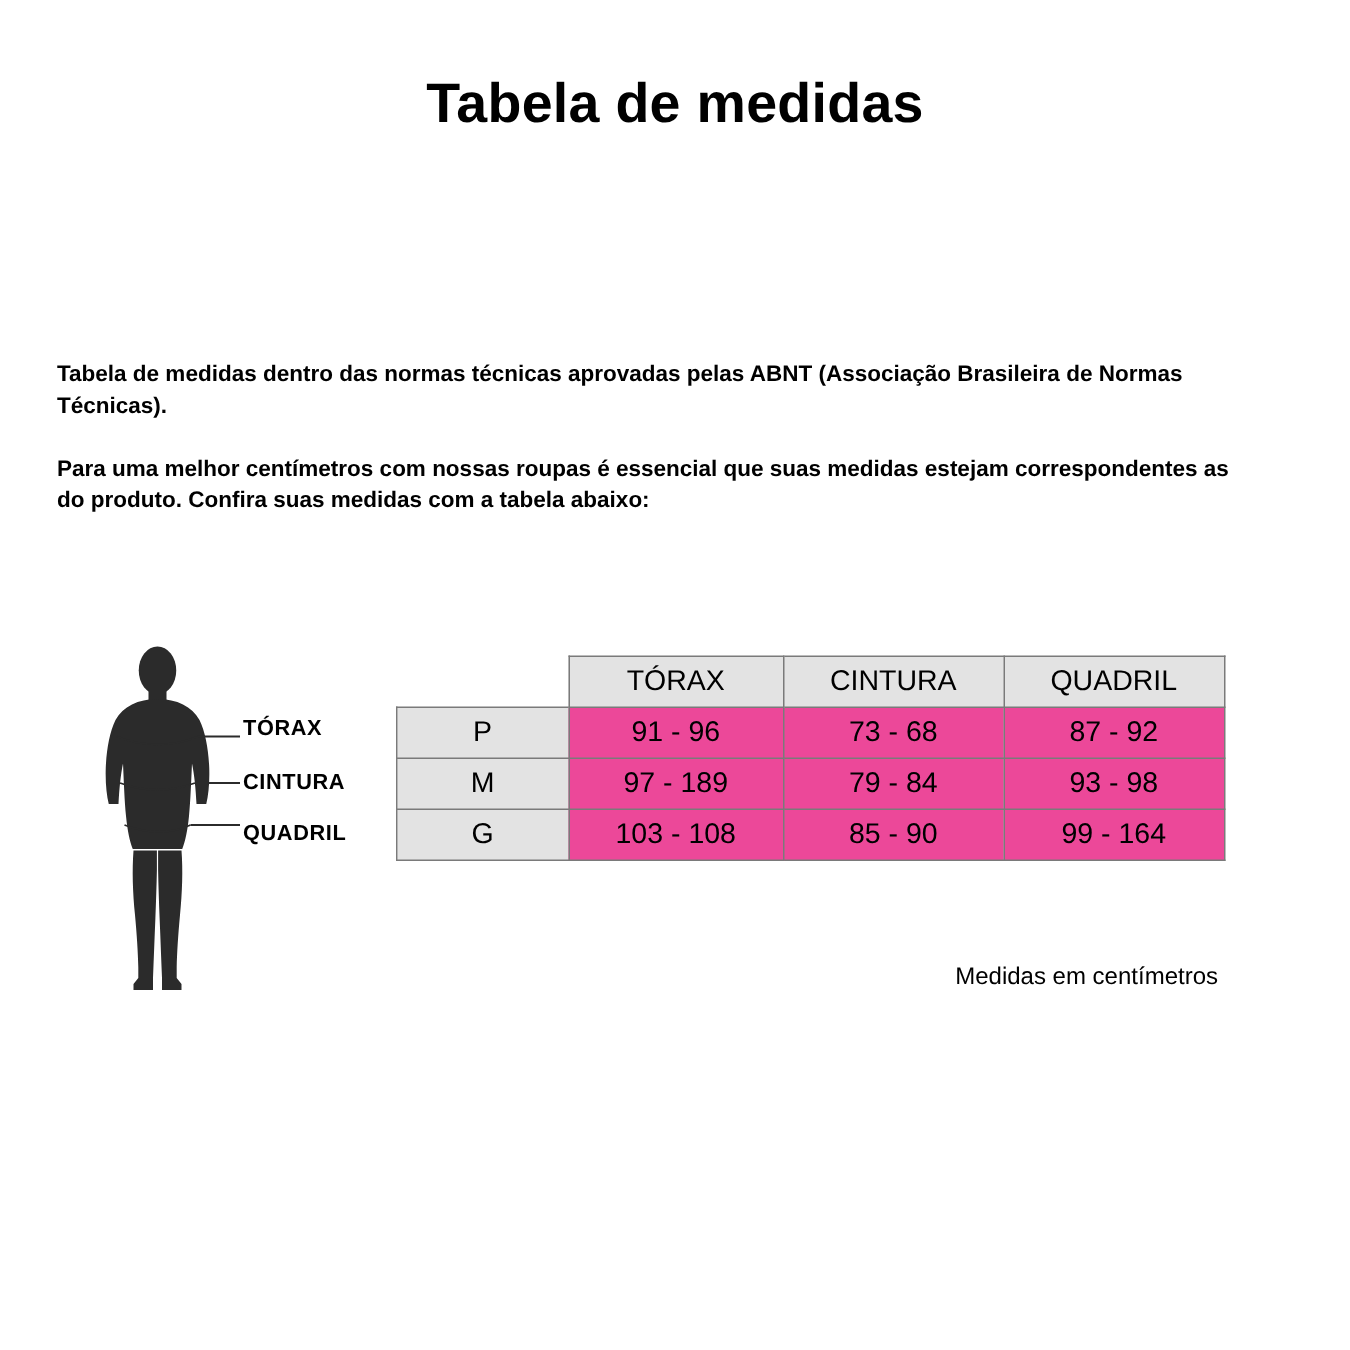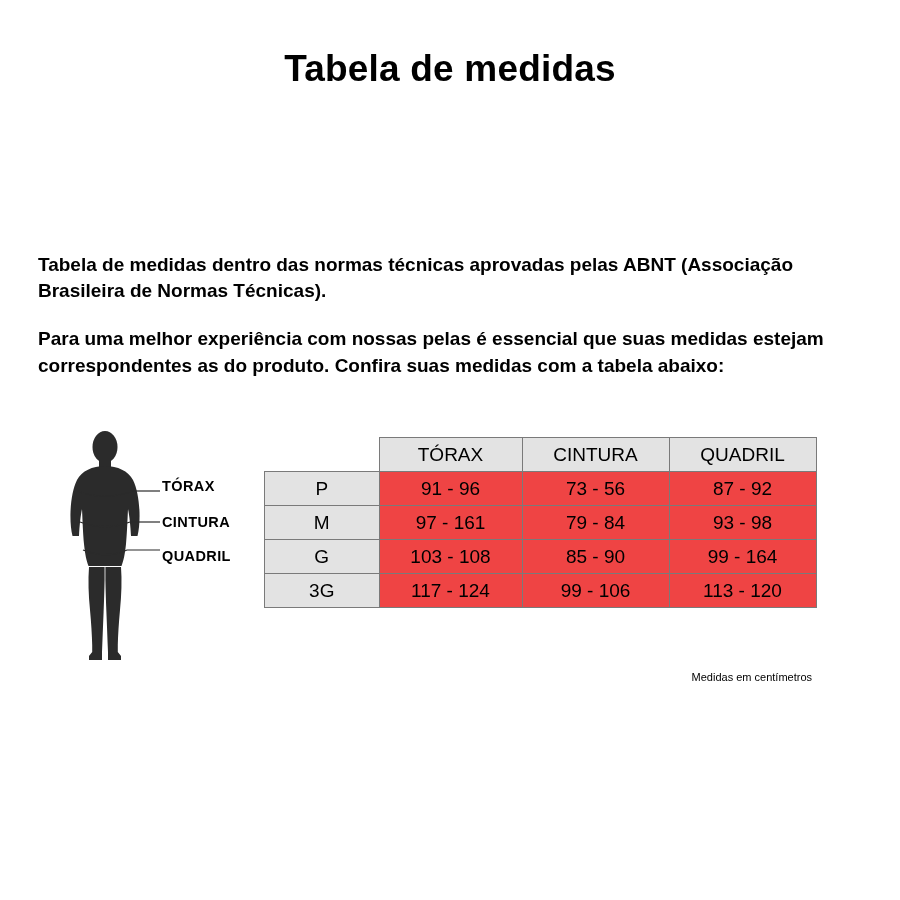--- a/index.html
+++ b/index.html
@@ -36,22 +36,22 @@
     letter-spacing: 0.2px;
   }
 
   .intro {
     position: absolute;
     left: 38px;
     top: 240px;
     width: 790px;
   }
   .intro p {
-    margin: 12px 0 22px 0;
-    font-size: 19px;
+    margin: 0 0 22px 0;
+    font-size: 15px;
     font-weight: bold;
     line-height: 1.38;
   }
 
   
   .figure {
     position: absolute;
     left: 58px;
     top: 430px;
     width: 190px;
@@ -107,43 +107,42 @@
     border: none !important;
     background: transparent;
   }
   .hdr-cell {
     background: #e3e3e3;
   }
   .size-cell {
     background: #e3e3e3;
   }
   .val-cell {
-    background: #ef4444;
+    background: #ec4899;
   }
 
   .note {
     position: absolute;
     left: 264px;
     top: 643px;
     width: 548px;
     text-align: right;
-    font-size: 11px;
-    margin-top: 28px;
+    font-size: 16px;
   }
 </style>
 </head>
 <body>
 
 <div class="page">
 
   <div class="title">Tabela de medidas</div>
 
   <div class="intro">
     <p>Tabela de medidas dentro das normas técnicas aprovadas pelas ABNT (Associação Brasileira de Normas Técnicas).</p>
-    <p>Para uma melhor experiência com nossas pelas é essencial que suas medidas estejam correspondentes as do produto. Confira suas medidas com a tabela abaixo:</p>
+    <p>Para uma melhor centímetros com nossas roupas é essencial que suas medidas estejam correspondentes as do produto. Confira suas medidas com a tabela abaixo:</p>
   </div>
 
   <div class="figure">
     <svg width="190" height="235" viewBox="0 0 190 235" xmlns="http://www.w3.org/2000/svg">
       <g fill="#2b2b2b">
 
         <ellipse cx="47" cy="17" rx="12.5" ry="16"></ellipse>
 
         <rect x="41" y="30" width="12" height="9"></rect>
 
@@ -207,40 +206,34 @@
           <th class="hdr-blank col-size"></th>
           <th class="hdr-cell col-torax">TÓRAX</th>
           <th class="hdr-cell col-cintura">CINTURA</th>
           <th class="hdr-cell col-quadril">QUADRIL</th>
         </tr>
       </thead>
       <tbody>
         <tr>
           <td class="size-cell">P</td>
           <td class="val-cell">91 - 96</td>
-          <td class="val-cell">73 - 56</td>
+          <td class="val-cell">73 - 68</td>
           <td class="val-cell">87 - 92</td>
         </tr>
         <tr>
           <td class="size-cell">M</td>
-          <td class="val-cell">97 - 161</td>
+          <td class="val-cell">97 - 189</td>
           <td class="val-cell">79 - 84</td>
           <td class="val-cell">93 - 98</td>
         </tr>
         <tr>
           <td class="size-cell">G</td>
           <td class="val-cell">103 - 108</td>
           <td class="val-cell">85 - 90</td>
           <td class="val-cell">99 - 164</td>
         </tr>
-        <tr>
-          <td class="size-cell">3G</td>
-          <td class="val-cell">117 - 124</td>
-          <td class="val-cell">99 - 106</td>
-          <td class="val-cell">113 - 120</td>
-        </tr>
       </tbody>
     </table>
   </div>
 
   <div class="note">Medidas em centímetros</div>
 
 </div>
 
 </body></html>

